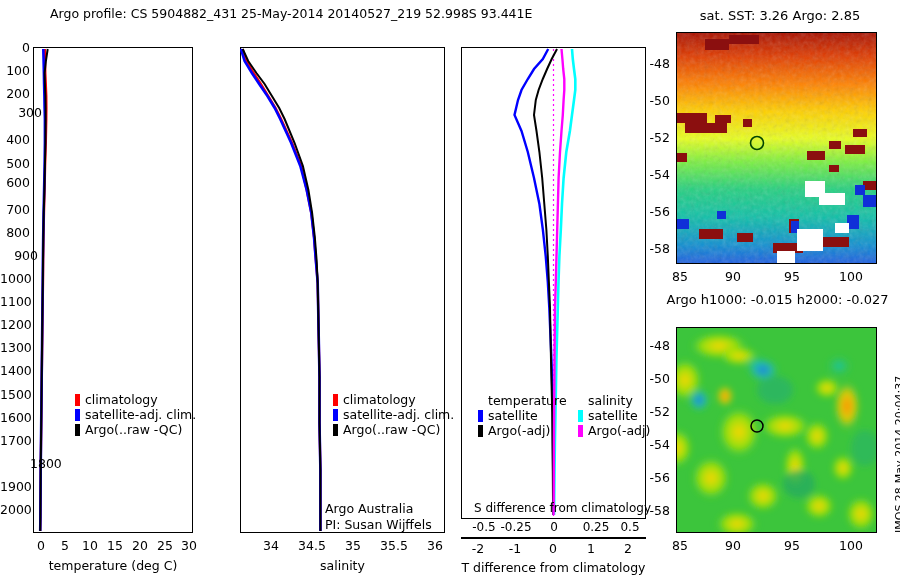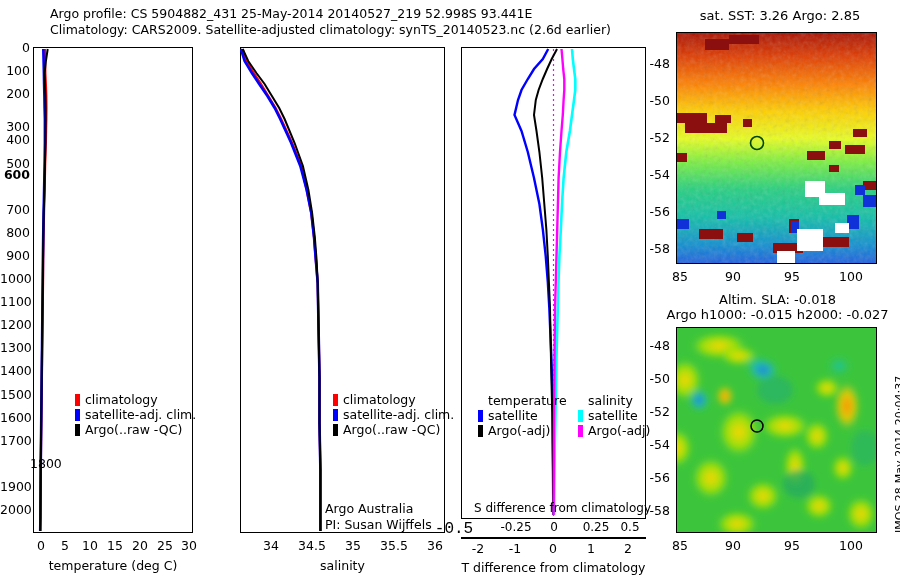--- a/index.html
+++ b/index.html
@@ -21,46 +21,45 @@
   .vside{position:absolute;font-size:11px;white-space:nowrap;
          transform-origin:0 0;transform:rotate(-90deg);letter-spacing:0px;}
   svg{display:block;}
   .gtick{stroke:#000;stroke-width:1.2;}
 </style>
 </head>
 <body>
 
 <div class="ttl">
   <div>Argo profile: CS 5904882_431 25-May-2014 20140527_219 52.998S 93.441E</div>
-  <div>Climatology: CARS2009. Satellite-adjusted climatology: synTS_20140523.nc (2.6d earlier)</div>
 </div>
 
 <div class="panel" style="left:33px;top:47px;width:160px;height:486px;"></div>
 <svg class="abs" style="left:33px;top:47px;" width="160" height="486" viewBox="0 0 160 486">
 
   <g class="gtick">
     <line x1="0" y1="1" x2="0" y2="486"></line>
   </g>
 
   <polyline fill="none" stroke="#ff0000" stroke-width="2.3" points="11.9,2 12.1,14 12.3,26 12.8,37 13.3,49 13.4,61 13.3,72 12.8,96 12.1,119 11.6,143 11.0,166 10.5,190 10.2,213 10.0,236 9.4,283 8.8,330 8.3,376 7.7,423 7.4,470 7.2,484"></polyline>
   <polyline fill="none" stroke="#0000ff" stroke-width="2.6" points="10.3,2 10.6,14 10.9,26 11.1,37 11.4,49 11.6,61 11.9,72 11.9,96 11.6,119 11.1,143 10.6,166 10.2,190 9.9,213 9.7,236 9.2,283 8.7,330 8.2,376 7.7,423 7.4,470 7.2,484"></polyline>
   <polyline fill="none" stroke="#000000" stroke-width="2.0" points="14.7,2 12.9,14 11.6,26 11.9,37 12.4,49 12.6,61 12.6,72 12.4,96 11.9,119 11.4,143 10.7,166 10.3,190 10.0,213 9.8,236 9.2,283 8.7,330 8.2,376 7.7,423 7.4,470 7.2,484"></polyline>
 </svg>
 
 <div class="abs" style="left:0px;top:47px;width:30px;">
   <div class="tick tky" style="left:0;top:0px;width:30px;">0</div>
   <div class="tick tky" style="left:0;top:23.1px;width:30px;">100</div>
   <div class="tick tky" style="left:0;top:46.2px;width:30px;">200</div>
-  <div class="tick tky" style="left:0;top:79px;width:30px;">300</div>
+  <div class="tick tky" style="left:0;top:65px;width:30px;padding-left:12px;">300</div>
   <div class="tick tky" style="left:0;top:92.4px;width:30px;">400</div>
   <div class="tick tky" style="left:0;top:115.5px;width:30px;">500</div>
-  <div class="tick tky" style="left:0;top:127px;width:30px;font-weight:bold;">600</div>
+  <div class="tick tky" style="left:0;top:135px;width:30px;">600</div>
   <div class="tick tky" style="left:0;top:161.7px;width:30px;">700</div>
   <div class="tick tky" style="left:0;top:184.8px;width:30px;">800</div>
-  <div class="tick tky" style="left:0;top:207.9px;width:30px;">900</div>
+  <div class="tick tky" style="left:0;top:207.9px;width:30px;padding-left:8px;">900</div>
   <div class="tick tky" style="left:0;top:231px;width:30px;">1000</div>
   <div class="tick tky" style="left:0;top:254.1px;width:30px;">1100</div>
   <div class="tick tky" style="left:0;top:277.2px;width:30px;">1200</div>
   <div class="tick tky" style="left:0;top:300.3px;width:30px;">1300</div>
   <div class="tick tky" style="left:0;top:323.4px;width:30px;">1400</div>
   <div class="tick tky" style="left:0;top:346.5px;width:30px;">1500</div>
   <div class="tick tky" style="left:0;top:369.6px;width:30px;">1600</div>
   <div class="tick tky" style="left:0;top:392.7px;width:30px;">1700</div>
   <div class="tick tky" style="left:0;top:415.8px;width:30px;padding-left:30px;">1800</div>
   <div class="tick tky" style="left:0;top:438.9px;width:30px;">1900</div>
@@ -125,21 +124,21 @@
 
 <div class="panel" style="left:461px;top:47px;width:185px;height:472px;"></div>
 <svg class="abs" style="left:461px;top:47px;" width="185" height="472" viewBox="0 0 185 472">
   <line x1="92.5" y1="2" x2="92.5" y2="470" stroke="#ff00ff" stroke-width="1.2" stroke-dasharray="2,3"></line>
   <polyline fill="none" stroke="#0000ff" stroke-width="2.4" points="87.2,2 81.8,12 73.0,22 66.8,32 60.5,43 57.0,53 53.5,68 60.5,84 66.8,105 73.0,131 78.4,157 81.9,183 84.7,209 86.8,235 88.3,261 90.5,313 91.9,365 92.0,396 92.2,425 92.4,455 92.4,468"></polyline>
   <polyline fill="none" stroke="#000000" stroke-width="2.0" points="96.0,2 90.7,12 86.1,22 81.8,32 77.6,43 74.8,53 73.0,68 75.5,84 78.4,105 81.2,131 83.3,157 85.4,183 86.8,209 87.9,235 89.0,261 90.0,313 91.2,365 91.5,396 91.8,425 92.0,455 92.1,468"></polyline>
   <polyline fill="none" stroke="#00ffff" stroke-width="2.6" points="111.0,2 111.8,12 113.0,22 114.3,32 114.3,43 113.0,53 111.0,68 108.9,84 105.3,105 102.6,131 101.0,157 99.8,183 98.4,209 97.5,235 96.8,261 95.4,313 94.5,365 93.9,396 93.5,425 93.2,455 93.0,468"></polyline>
   <polyline fill="none" stroke="#ff00ff" stroke-width="2.4" points="100.5,2 101.4,12 102.2,22 103.3,32 103.3,43 102.6,53 101.8,68 100.5,84 99.0,105 97.6,131 96.9,157 96.2,183 95.5,209 94.8,235 94.0,261 93.5,313 93.1,365 92.9,396 92.8,425 92.7,455 92.6,468"></polyline>
 </svg>
 
-<div class="tick tkx" style="left:454px;top:520px;font-size:16px;font-family:Liberation Mono, monospace;">-0.5</div>
+<div class="tick tkx" style="left:484px;top:520px;font-size:12px;">-0.5</div>
 <div class="tick tkx" style="left:516px;top:520px;font-size:12px;">-0.25</div>
 <div class="tick tkx" style="left:554px;top:520px;font-size:12px;">0</div>
 <div class="tick tkx" style="left:596px;top:520px;font-size:12px;text-align:right;">0.25</div>
 <div class="tick tkx" style="left:630px;top:520px;font-size:12px;">0.5</div>
 <div class="xlab" style="left:461px;top:501px;width:185px;font-size:12px;padding-left:9px;">S difference from climatology</div>
 
 <div class="abs" style="left:461px;top:537px;width:185px;height:1.6px;background:#000;"></div>
 <div class="tick tkx" style="left:478px;top:541px;">-2</div>
 <div class="tick tkx" style="left:515px;top:541px;">-1</div>
 <div class="tick tkx" style="left:553px;top:541px;">0</div>
@@ -242,21 +241,20 @@
 <div class="tick tky" style="left:640px;top:137px;width:30px;">-52</div>
 <div class="tick tky" style="left:640px;top:174px;width:30px;">-54</div>
 <div class="tick tky" style="left:640px;top:211px;width:30px;">-56</div>
 <div class="tick tky" style="left:640px;top:248px;width:30px;">-58</div>
 <div class="tick tkx" style="left:680px;top:269px;">85</div>
 <div class="tick tkx" style="left:733px;top:269px;">90</div>
 <div class="tick tkx" style="left:792px;top:269px;">95</div>
 <div class="tick tkx" style="left:851px;top:269px;">100</div>
 
 <div class="maptitle" style="left:655px;top:292px;width:245px;">
-  <div>Altim. SLA: -0.018</div>
   <div>Argo h1000: -0.015 h2000: -0.027</div>
 </div>
 <div class="panel" style="left:676px;top:327px;width:201px;height:206px;overflow:hidden;">
   <svg width="199" height="204" viewBox="0 0 199 204">
     <defs>
       <radialGradient id="y1">
           <stop offset="0%" stop-color="#ffd500"></stop>
           <stop offset="60%" stop-color="#b8e800" stop-opacity="0.75"></stop>
           <stop offset="100%" stop-color="#35c832" stop-opacity="0"></stop>
         </radialGradient>

